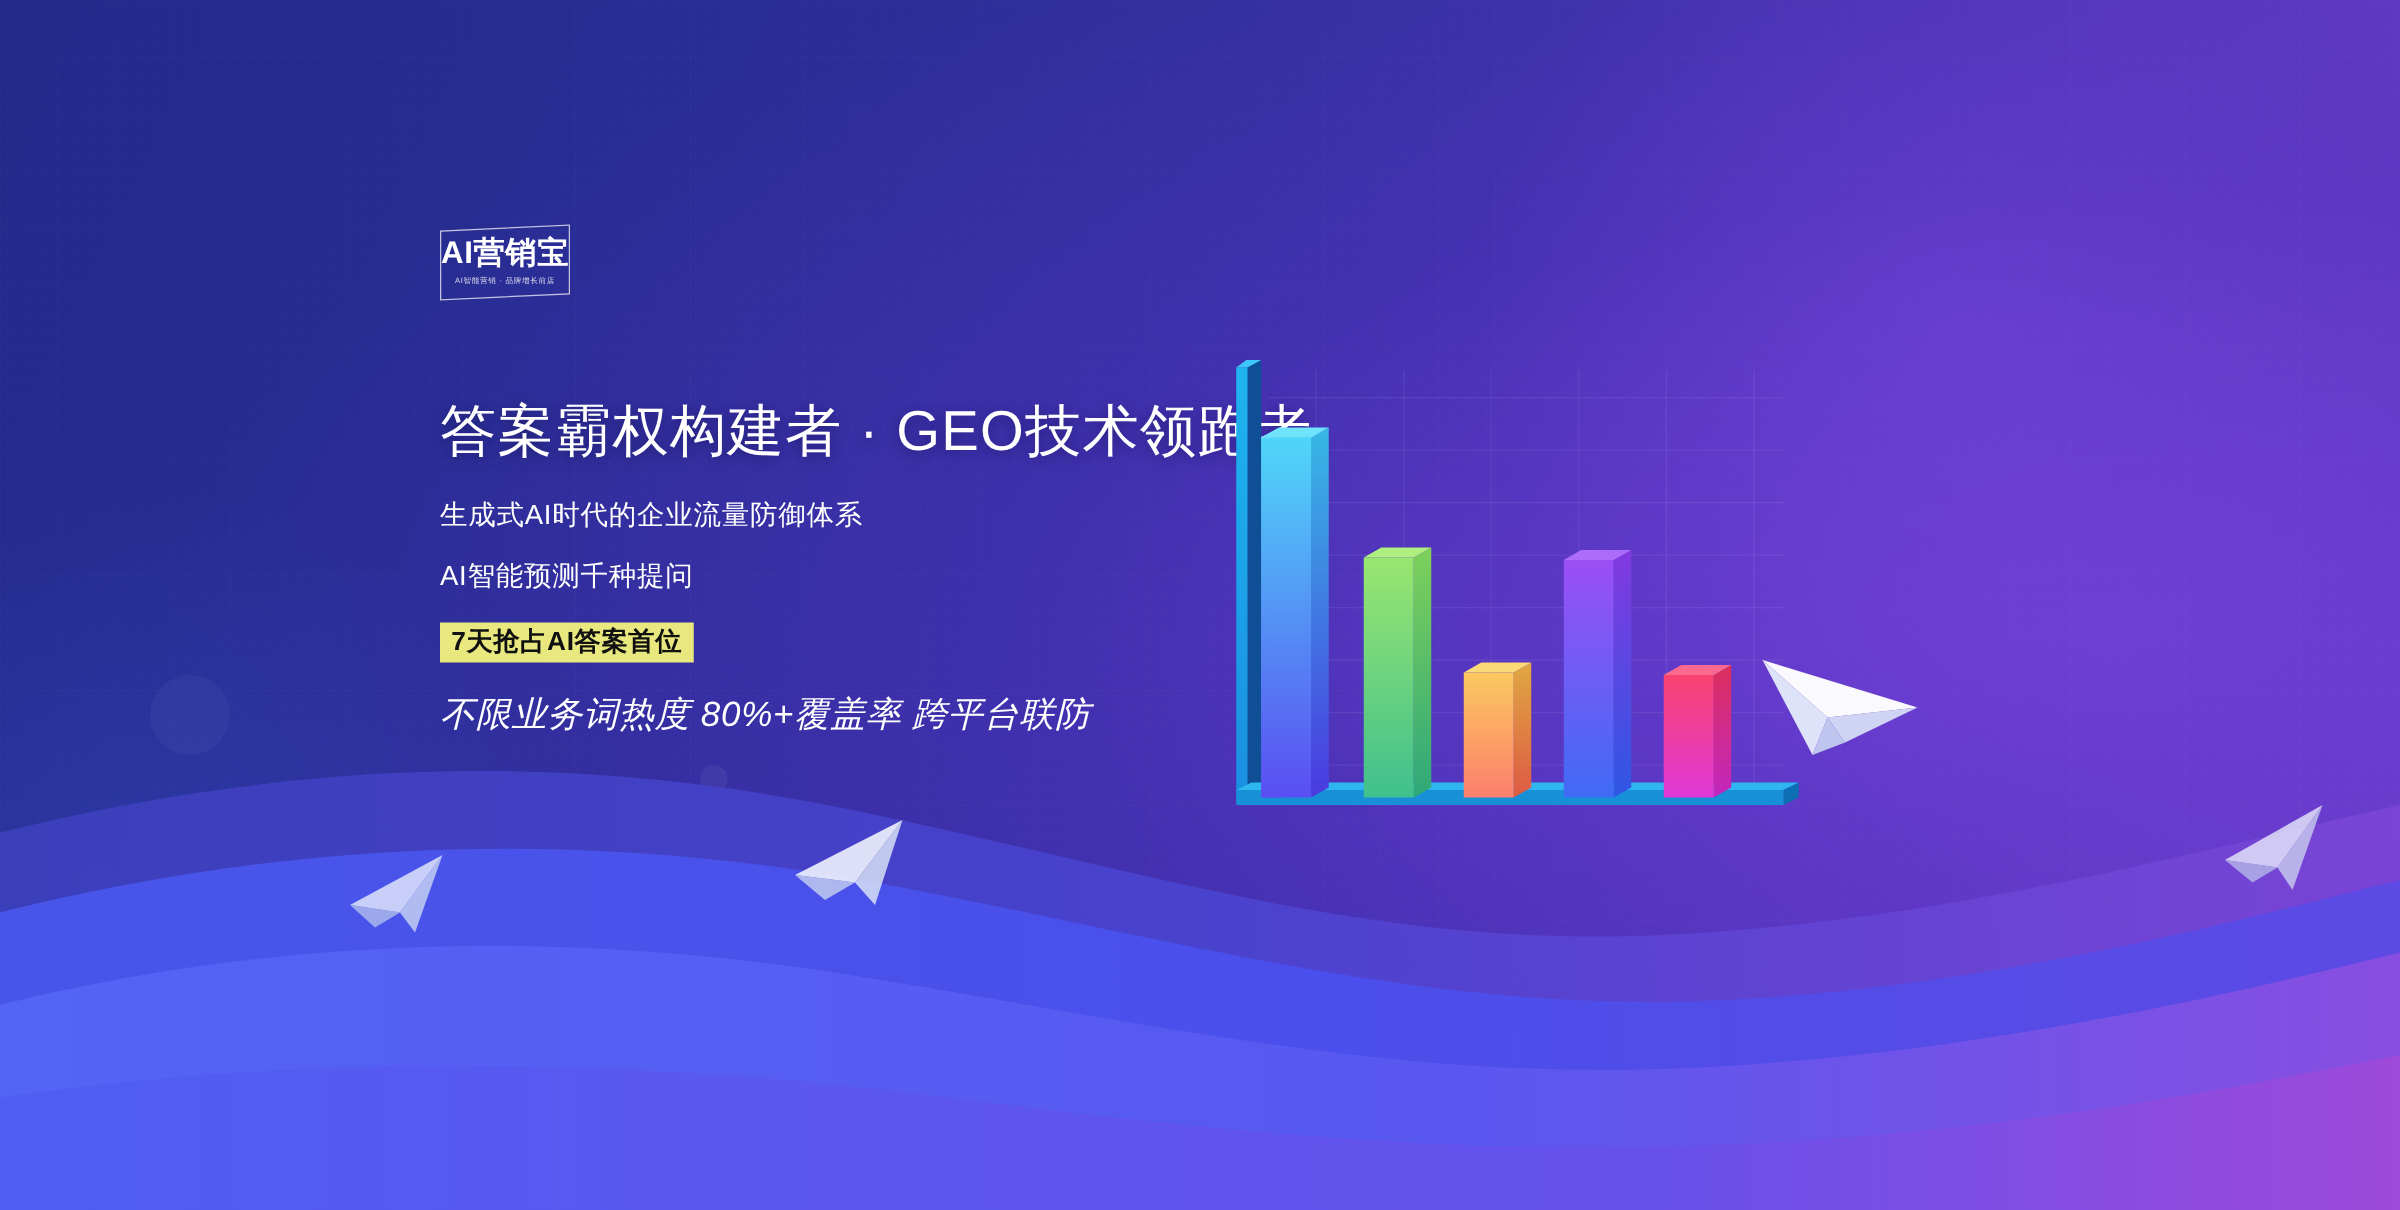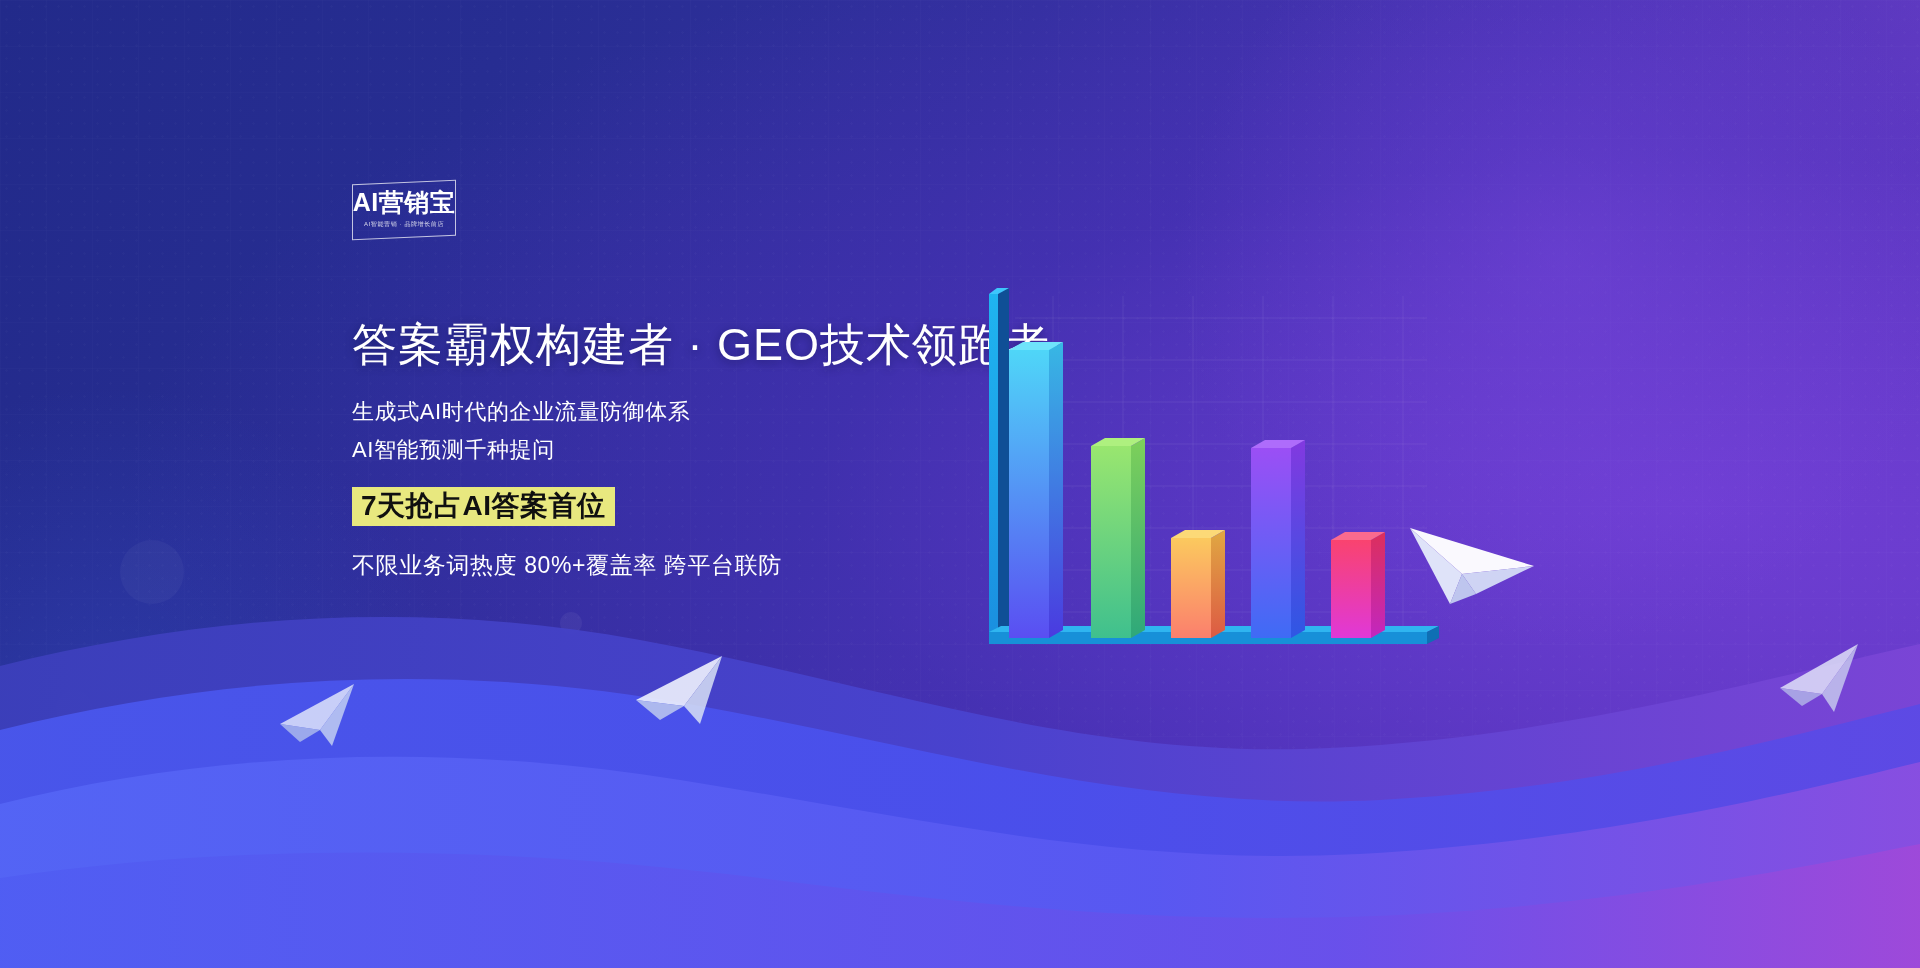--- a/index.html
+++ b/index.html
@@ -96,36 +96,36 @@
     color:#ffffff;
     font-size:45px;
     font-weight:400;
     line-height:1.18;
     letter-spacing:1px;
     white-space:nowrap;
     text-shadow:0 2px 10px rgba(12,10,60,0.45);
   }
   .sub { color:#ffffff; font-size:22px; line-height:1; letter-spacing:0.6px; white-space:nowrap; }
   .sub-1 { margin-top:30px; }
-  .sub-2 { margin-top:16px; }
+  .sub-2 { margin-top:27px; }
 
   .highlight-row { margin-top:26px; }
   .highlight {
     display:inline-block;
     background:#e8e87f;
     color:#101010;
-    font-size:28px;
+    font-size:21px;
     font-weight:bold;
     letter-spacing:0.5px;
     padding:5px 9px 6px 9px;
     line-height:1;
     white-space:nowrap;
   }
 
-  .sub-3 { margin-top:28px; font-size:23px; }
+  .sub-3 { margin-top:28px; font-size:28px;font-style:italic; }
 
   
   #chart {
     position:absolute; left:975px; top:288px;
     width:470px; height:388px;
   }
 </style>
 </head>
 <body>
 

